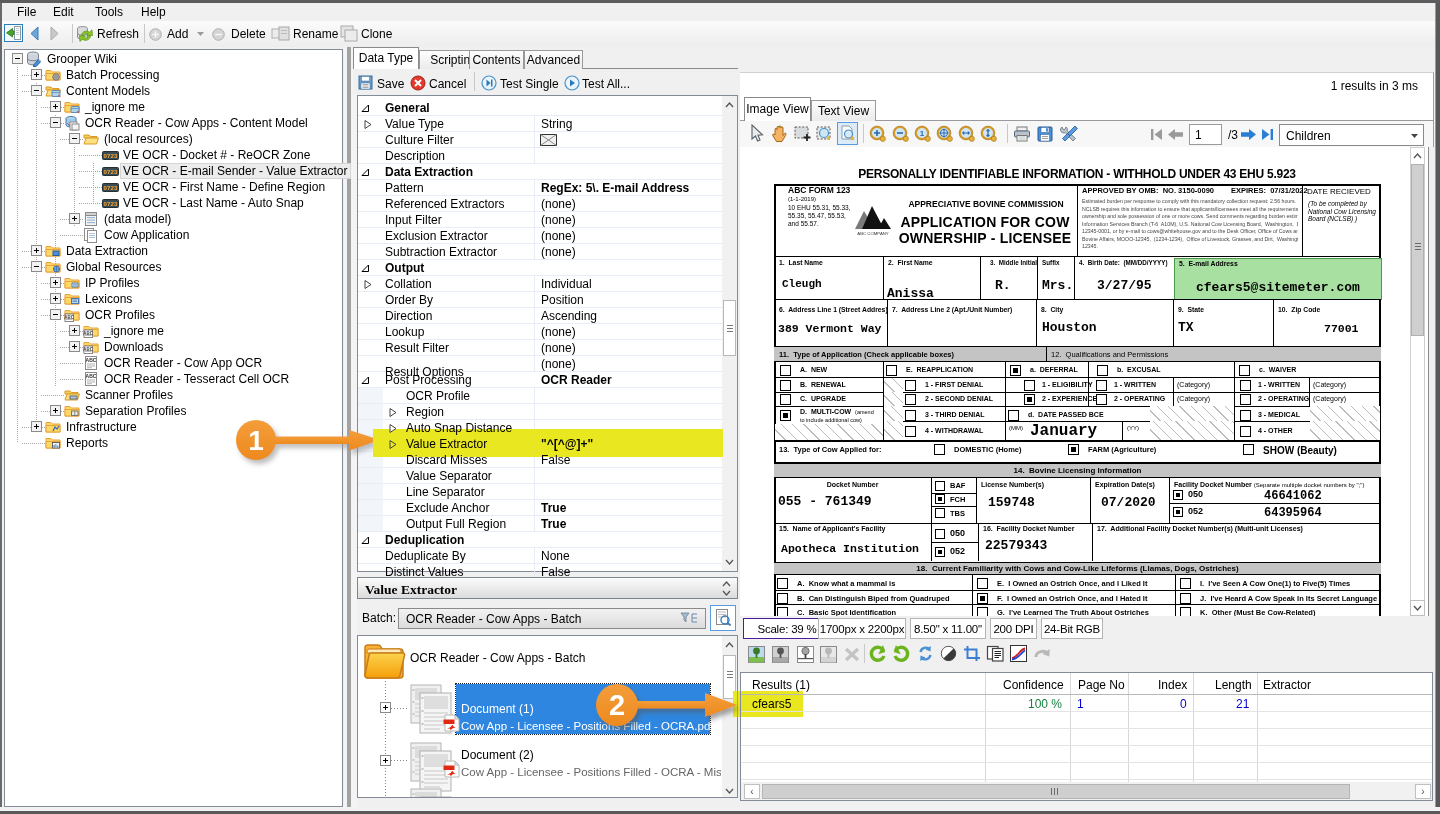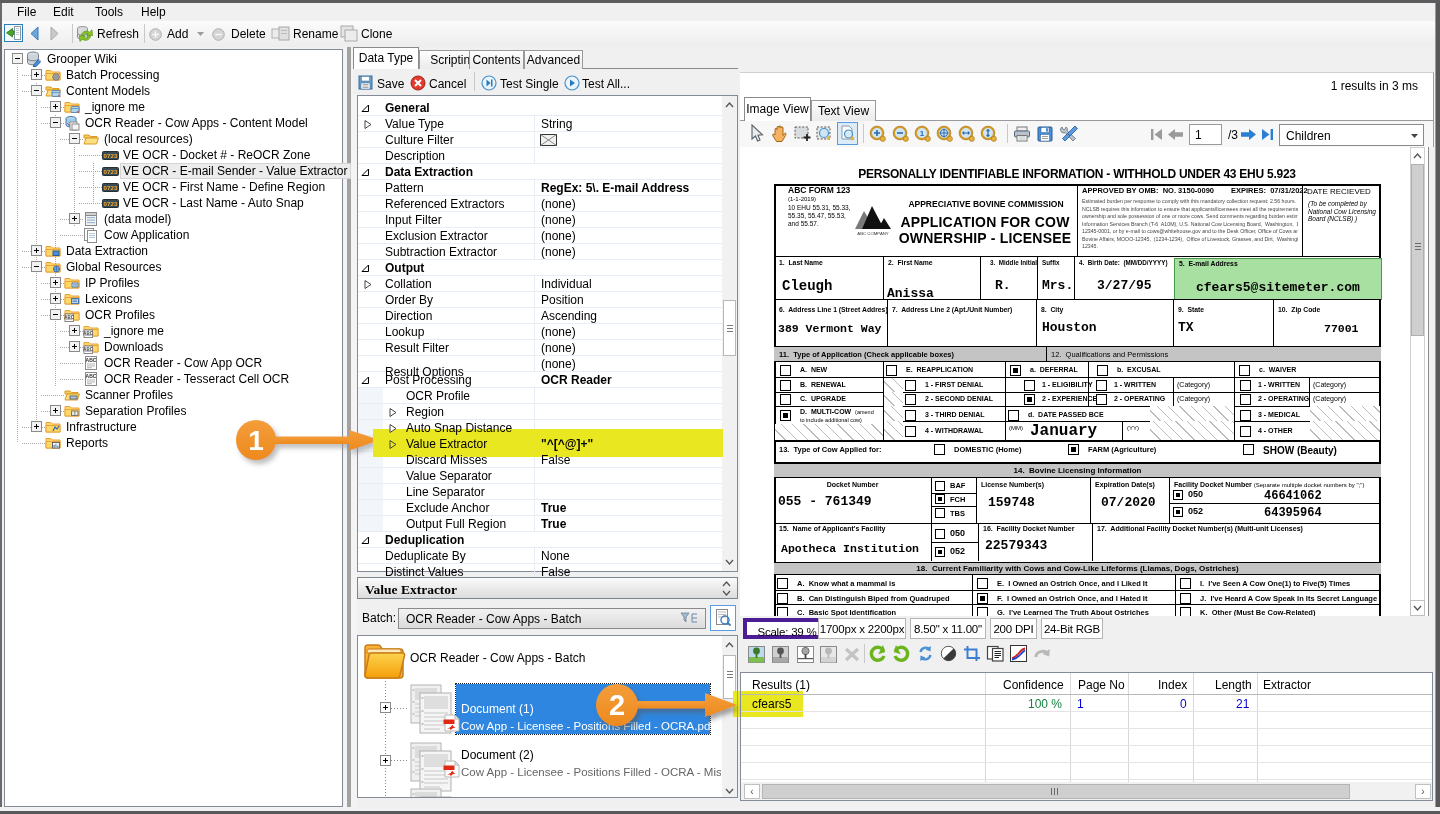--- a/index.html
+++ b/index.html
@@ -816,21 +816,21 @@
 <div class="abs" style="left:240px;top:109px;width:1px;height:43px;background:#000;"></div>
 <div class="abs" style="left:297px;top:109px;width:1px;height:43px;background:#000;"></div>
 <div class="abs" style="left:334px;top:109px;width:1px;height:43px;background:#000;"></div>
 <span class="abs nw" style="left:39px;top:112px;font-size:6.8px;font-weight:bold;color:#000;">1.&nbsp; Last Name</span>
 <span class="abs nw" style="left:148px;top:112px;font-size:6.8px;font-weight:bold;color:#000;">2.&nbsp; First Name</span>
 <span class="abs nw" style="left:250px;top:112px;font-size:6.3px;font-weight:bold;color:#000;">3.&nbsp; Middle Initial</span>
 <span class="abs nw" style="left:302px;top:112px;font-size:6.3px;font-weight:bold;color:#000;">Suffix</span>
 <span class="abs nw" style="left:339px;top:112px;font-size:6.3px;font-weight:bold;color:#000;">4.&nbsp; Birth Date:&nbsp; (MM/DD/YYYY)</span>
 <div class="abs" style="left:434px;top:111px;width:208px;height:42px;background:#a7e0a0;border:1px solid #4a9a4a;"></div>
 <span class="abs nw" style="left:439px;top:113px;font-size:6.8px;font-weight:bold;color:#000;">5.&nbsp; E-mail Address</span>
-<span class="abs nw fmono" style="left:42px;top:131px;font-size:14px;">Cleugh</span>
+<span class="abs nw fmono" style="left:42px;top:131px;font-size:11px;">Cleugh</span>
 <span class="abs nw fmono" style="left:147px;top:131px;font-size:13px;margin-top:8px;">Anissa</span>
 <span class="abs nw fmono" style="left:255px;top:131px;font-size:13px;">R.</span>
 <span class="abs nw fmono" style="left:302px;top:131px;font-size:13px;">Mrs.</span>
 <span class="abs nw fmono" style="left:357px;top:131px;font-size:13px;">3/27/95</span>
 <span class="abs nw fmono" style="left:456px;top:133px;font-size:13px;">cfears5@sitemeter.com</span>
 <div class="abs" style="left:34px;top:152px;width:607px;height:1px;background:#000;"></div>
 <div class="abs" style="left:147px;top:152px;width:1px;height:47px;background:#000;"></div>
 <div class="abs" style="left:296px;top:152px;width:1px;height:47px;background:#000;"></div>
 <div class="abs" style="left:433px;top:152px;width:1px;height:47px;background:#000;"></div>
 <div class="abs" style="left:533px;top:152px;width:1px;height:47px;background:#000;"></div>
@@ -1018,21 +1018,21 @@
 <svg class="abs" style="left:1413px;top:153px;" width="9" height="6" viewBox="0 0 9 6">
       <path d="M1 5 L4.5 1 L8 5" fill="none" stroke="#555" stroke-width="1.3"></path>
     </svg>
 <div class="abs" style="left:1411px;top:164px;width:13px;height:172px;background:#cfcfcf;border:1px solid #b0b0b0;"></div>
 <div class="abs" style="left:1415px;top:243px;width:6px;height:1px;background:#6a6a6a;box-shadow:0 3px 0 #6a6a6a,0 6px 0 #6a6a6a;"></div>
 <div class="abs" style="left:1410px;top:600px;width:15px;height:16px;background:#fff;border:1px solid #c0c0c0;"></div>
 <svg class="abs" style="left:1413px;top:605px;" width="9" height="6" viewBox="0 0 9 6">
       <path d="M1 1 L4.5 5 L8 1" fill="none" stroke="#555" stroke-width="1.3"></path>
     </svg>
 <div class="abs" style="left:740px;top:616px;width:694px;height:26px;background:#f0f0f0;"></div>
-<div class="abs nw" style="left:743px;top:618px;width:88px;height:21px;background:#fff;border:4px solid #4c1d95;text-align:center;line-height:20px;font-size:11.5px;letter-spacing:-0.2px;">Scale: 39 %</div>
+<div class="abs nw" style="left:743px;top:618px;width:88px;height:21px;background:#fff;border:1px solid #4c1d95;text-align:center;line-height:20px;font-size:11.5px;letter-spacing:-0.2px;">Scale: 39 %</div>
 <div class="abs nw" style="left:818px;top:618px;width:88px;height:21px;background:#fff;border:1px solid #b4b4b4;text-align:center;line-height:20px;font-size:11.5px;letter-spacing:-0.2px;">1700px x 2200px</div>
 <div class="abs nw" style="left:910px;top:618px;width:76px;height:21px;background:#fff;border:1px solid #b4b4b4;text-align:center;line-height:20px;font-size:11.5px;letter-spacing:-0.2px;">8.50" x 11.00"</div>
 <div class="abs nw" style="left:990px;top:618px;width:47px;height:21px;background:#fff;border:1px solid #b4b4b4;text-align:center;line-height:20px;font-size:11.5px;letter-spacing:-0.2px;">200 DPI</div>
 <div class="abs nw" style="left:1041px;top:618px;width:62px;height:21px;background:#fff;border:1px solid #b4b4b4;text-align:center;line-height:20px;font-size:11.5px;letter-spacing:-0.2px;">24-Bit RGB</div>
 <svg class="abs" style="left:748px;top:646px;" width="17" height="17" viewBox="0 0 17 17">
 <rect x="0.5" y="0.5" width="16" height="16" fill="#bcd9f0" stroke="#8a8a8a"></rect>
 <rect x="1" y="11" width="15" height="5.5" fill="#7ec050"></rect>
 <rect x="7.6" y="6" width="1.8" height="6" fill="#3a7a28"></rect>
 <circle cx="8.5" cy="5" r="3.4" fill="#3a7a28"></circle>
     </svg>

